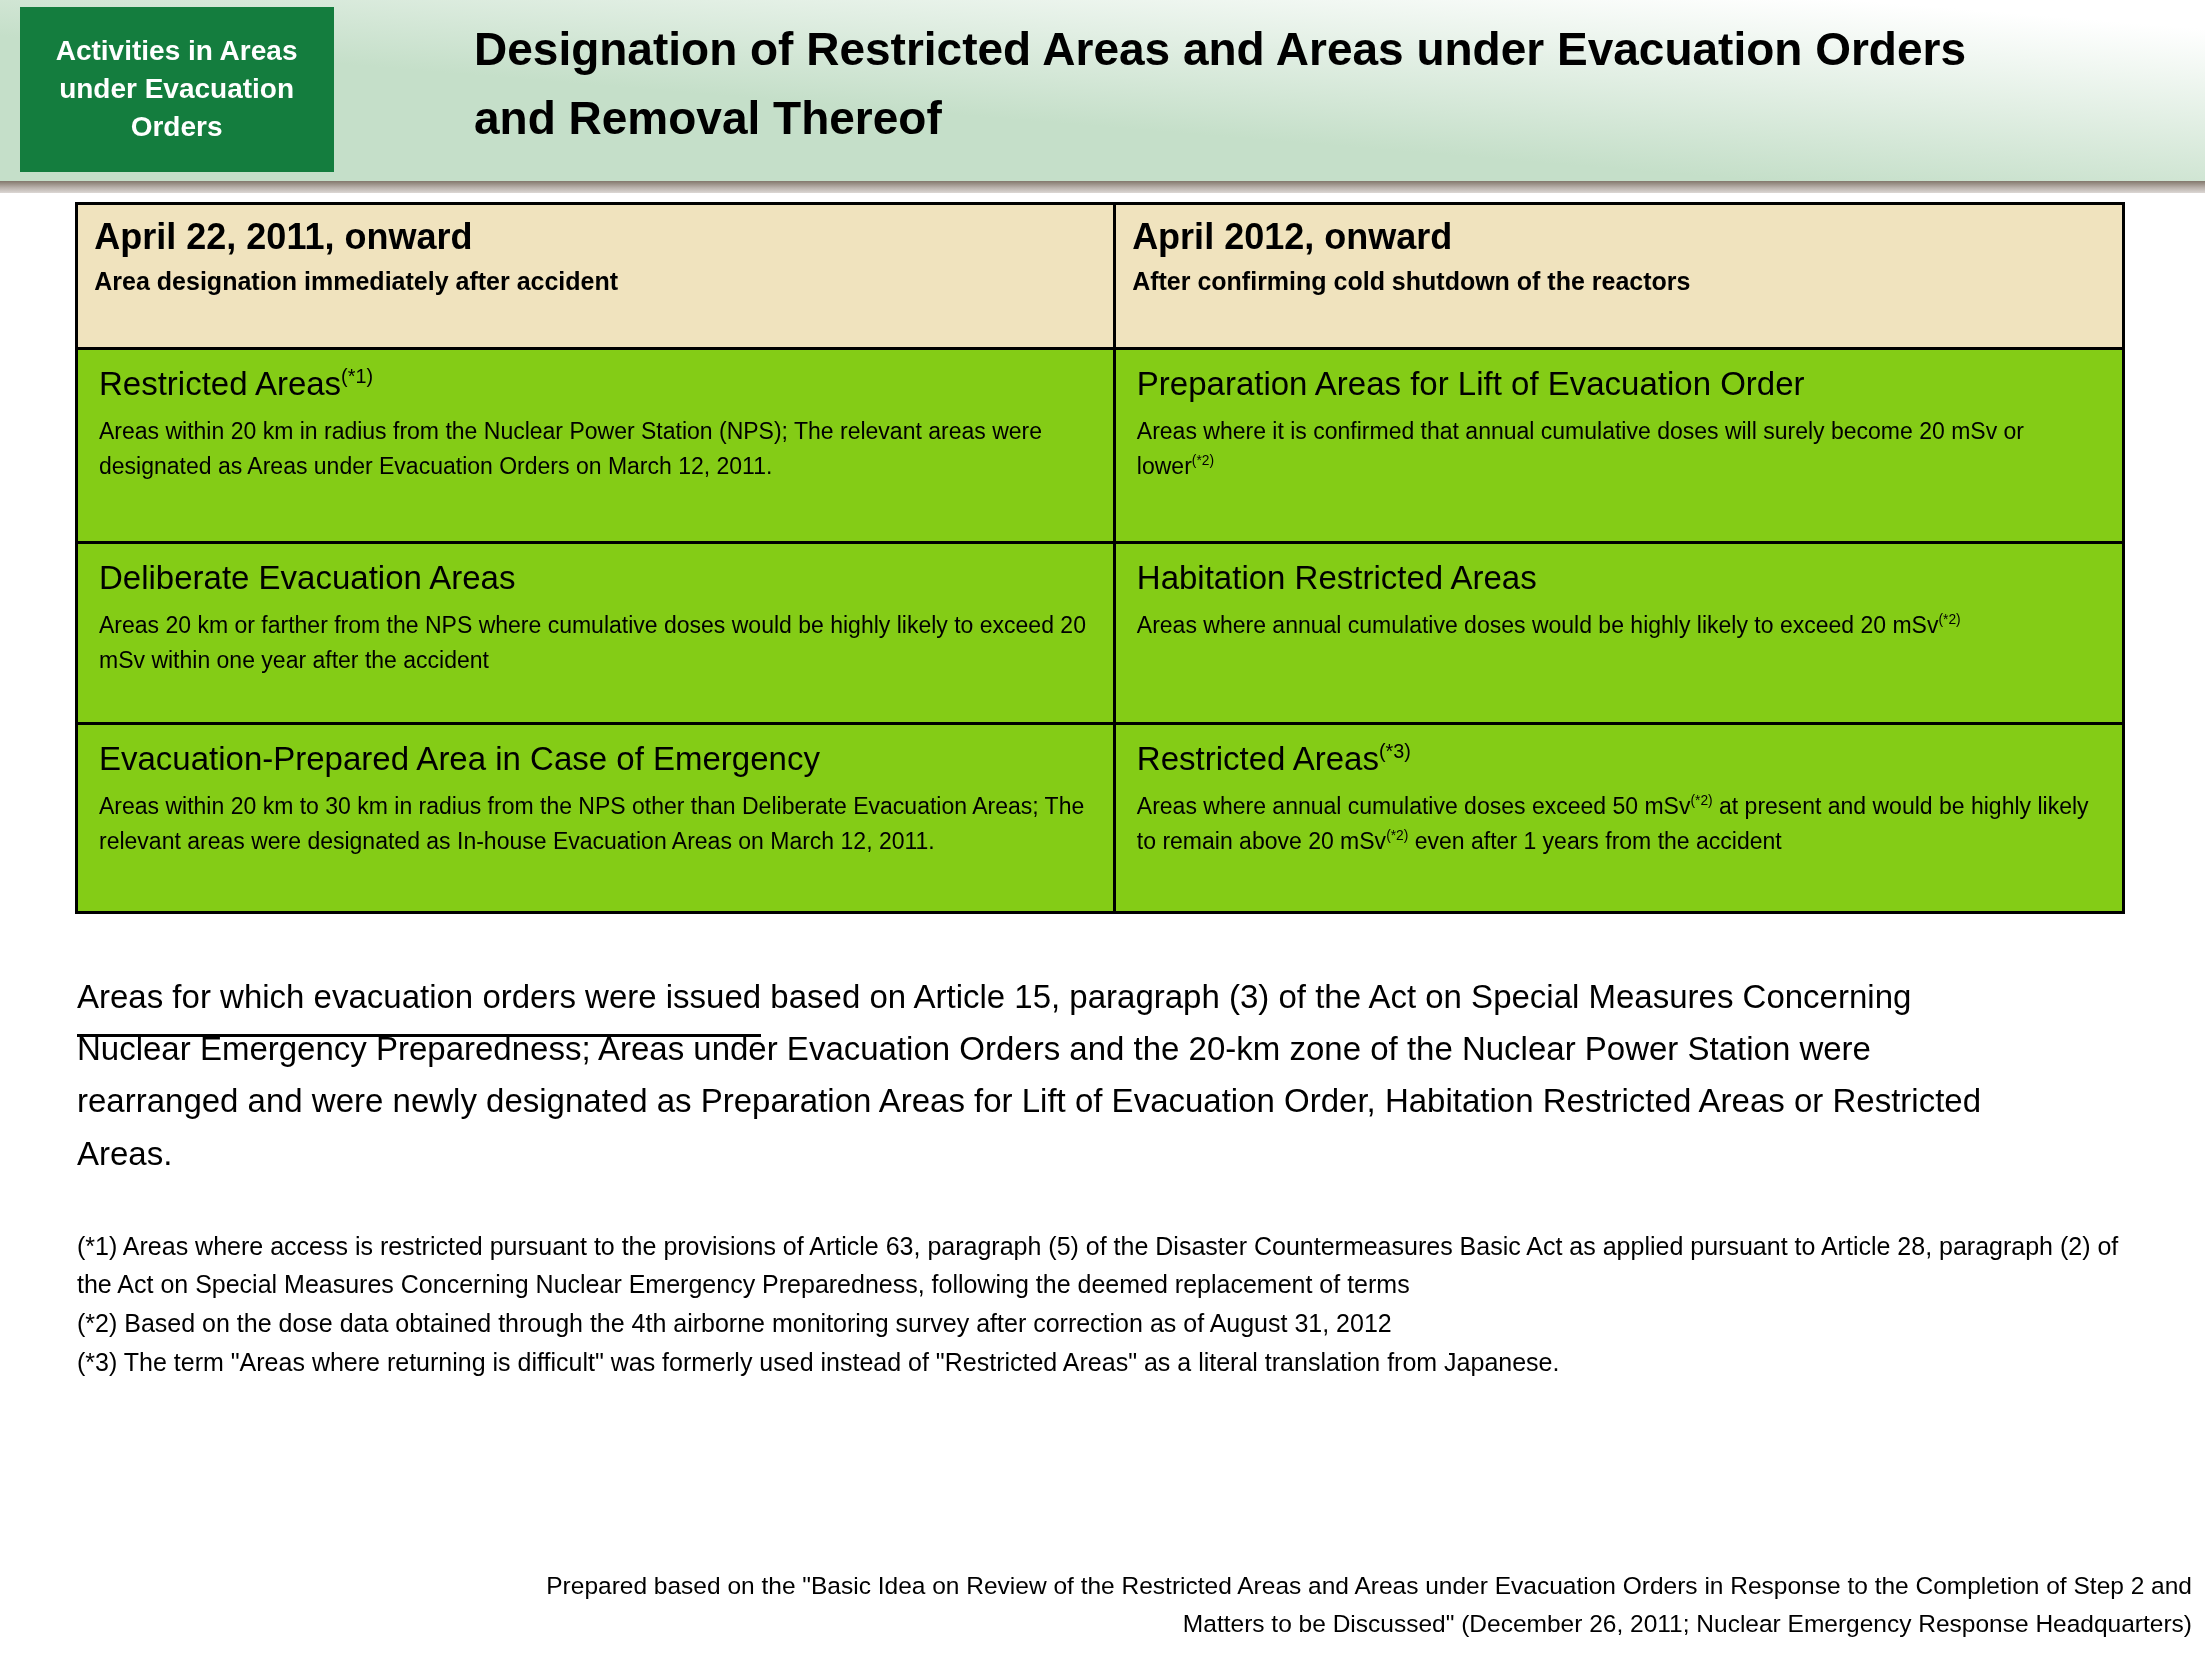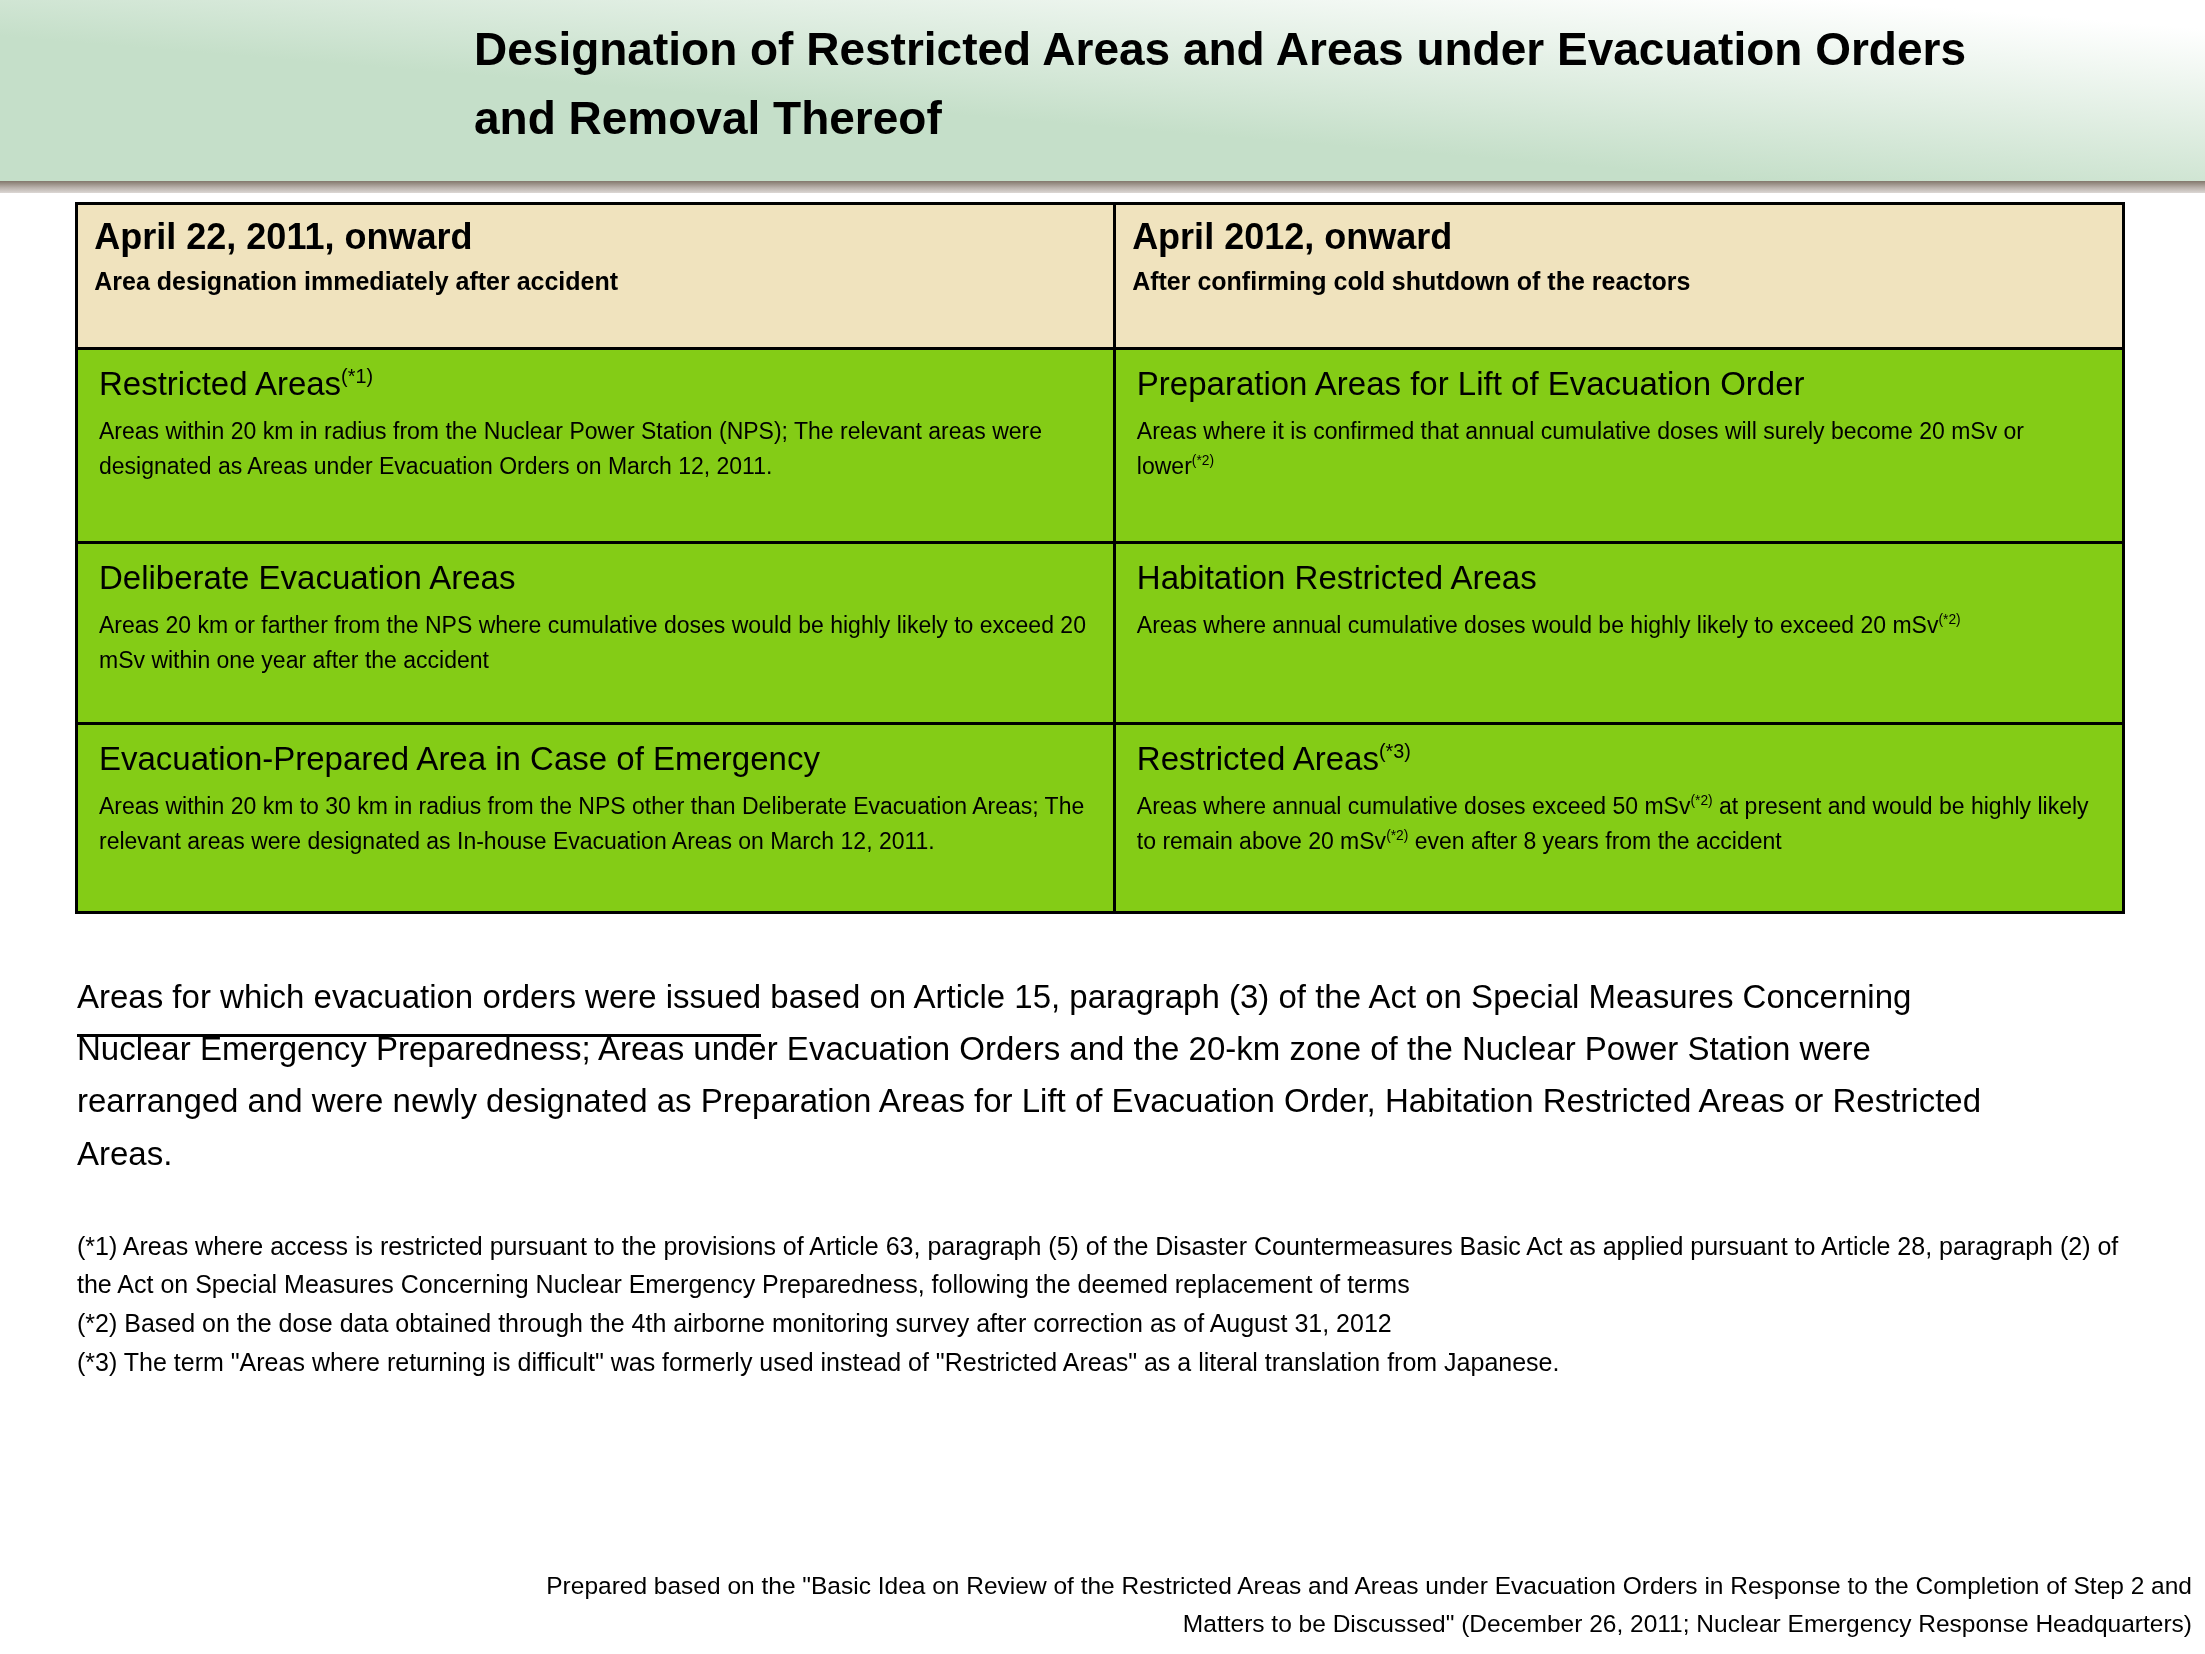--- a/index.html
+++ b/index.html
@@ -102,20 +102,21 @@
     left:489px; right:13px; bottom:11.4px;
     text-align:right;
     font-size:24.5px;
     line-height:1.55;
   }
 </style>
 </head>
 <body>
 
 <div class="banner">
+  <div class="badge">Activities in Areas under Evacuation Orders</div>
   <div class="page-title">Designation of Restricted Areas and Areas under Evacuation Orders and Removal Thereof</div>
 </div>
 <div class="banner-shadow"></div>
 
 <table class="desig">
   <colgroup>
       <col class="c-left">
       <col class="c-right">
     </colgroup>
   <tbody>
@@ -149,21 +150,21 @@
       <div class="cell-body"><span>Areas where annual cumulative doses would be highly likely to exceed 20 mSv</span><sup>(*2)</sup></div>
     </td>
   </tr>
   <tr class="row-3">
     <td class="area-cell">
       <div class="cell-title"><span>Evacuation-Prepared Area in Case of Emergency</span></div>
       <div class="cell-body"><span>Areas within 20 km to 30 km in radius from the NPS other than Deliberate Evacuation Areas; The relevant areas were designated as In-house Evacuation Areas on March 12, 2011.</span></div>
     </td>
     <td class="area-cell">
       <div class="cell-title"><span>Restricted Areas</span><sup>(*3)</sup></div>
-      <div class="cell-body"><span>Areas where annual cumulative doses exceed 50 mSv</span><sup>(*2)</sup><span> at present and would be highly likely to remain above 20 mSv</span><sup>(*2)</sup><span> even after 8 years from the accident</span></div>
+      <div class="cell-body"><span>Areas where annual cumulative doses exceed 50 mSv</span><sup>(*2)</sup><span> at present and would be highly likely to remain above 20 mSv</span><sup>(*2)</sup><span> even after 1 years from the accident</span></div>
     </td>
   </tr>
 </tbody>
   </table>
 
 <div class="definition">
   <div><span class="underlined">Areas for which evacuation orders were issued</span><span> based on Article 15, paragraph (3) of the Act on Special Measures Concerning Nuclear Emergency Preparedness; Areas under Evacuation Orders and the 20-km zone of the Nuclear Power Station were rearranged and were newly designated as Preparation Areas for Lift of Evacuation Order, Habitation Restricted Areas or Restricted Areas.</span></div>
 </div>
 
 <div class="footnotes">

